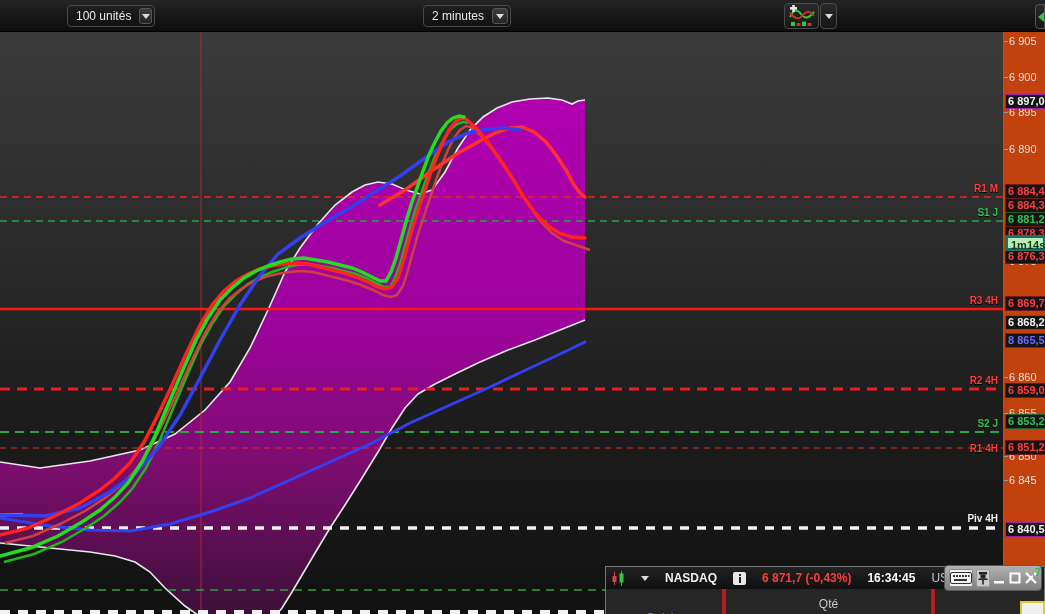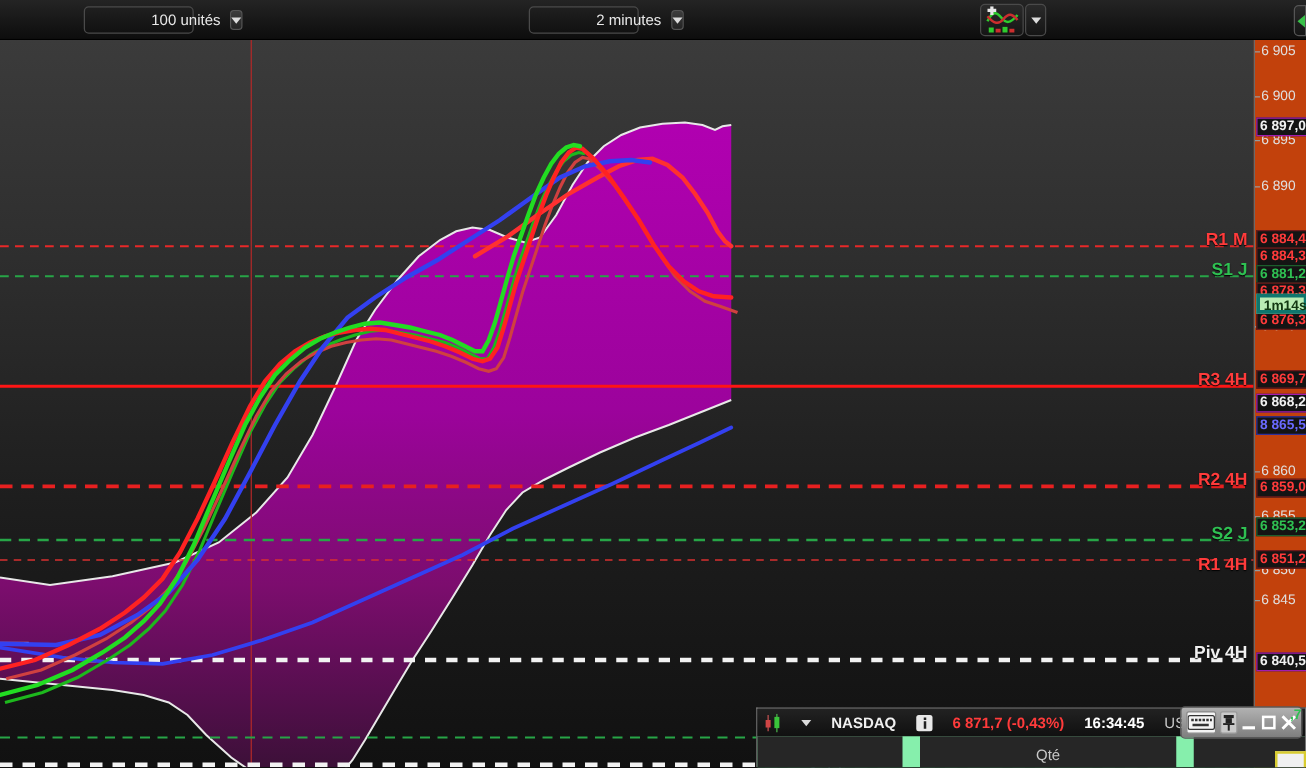--- a/index.html
+++ b/index.html
@@ -14,21 +14,21 @@
     position:absolute; left:0; top:0; width:1045px; height:32px;
     background:linear-gradient(180deg,#242424 0%,#161616 60%,#0d0d0d 100%);
     border-bottom:1px solid #000;
   }
   .dropdown {
     position:absolute; top:5px; height:22px;
     background:linear-gradient(180deg,#1f1f1f,#111);
     border:1px solid #4a4a4a; border-radius:4px;
     display:flex; align-items:center; color:#e8e8e8; cursor:default;
   }
-  .dropdown .dd-label { padding:0 8px; white-space:nowrap;margin-left:45px; }
+  .dropdown .dd-label { padding:0 8px; white-space:nowrap; }
   .dropdown .dd-btn {
     margin-left:auto; width:20px; height:16px; margin-right:2px;
     background:linear-gradient(180deg,#3d3d3d,#242424);
     border:1px solid #555; border-radius:3px;
     display:flex; align-items:center; justify-content:center;
   }
   .tri-down { width:0; height:0; border-left:4px solid transparent; border-right:4px solid transparent; border-top:5px solid #dcdcdc; }
   .tri-left { width:0; height:0; border-top:5px solid transparent; border-bottom:5px solid transparent; border-right:6px solid #39c24a; }
   .icon-btn {
     position:absolute; top:3px; height:26px;
@@ -37,21 +37,21 @@
     display:flex; align-items:center; justify-content:center;
   }
   
   .chart {
     position:absolute; left:0; top:32px; width:1003px; height:582px;
     background:linear-gradient(180deg,#3b3b3b 0%,#2e2e2e 30%,#1d1d1d 65%,#111 100%);
     overflow:hidden;
   }
   .chart svg { position:absolute; left:0; top:0; }
   .lvl-label {
-    position:absolute; font-size:14px; font-weight:bold; text-align:right; width:60px;
+    position:absolute; font-size:10px; font-weight:bold; text-align:right; width:60px;
     text-shadow:0 1px 1px #000;
   }
   .lvl-red { color:#ff3b3b; } .lvl-green { color:#2fc052; } .lvl-white { color:#f0f0f0; }
   
   .axis {
     position:absolute; left:1003px; top:32px; width:42px; height:582px;
     background:#c2410c; border-left:1px solid #6a6a6a; overflow:hidden;
     font-size:11px;
   }
   .tick { position:absolute; left:5px; width:38px; color:#e0e0e0; white-space:nowrap; }
@@ -86,21 +86,21 @@
   .info-ic:after  { content:""; position:absolute; left:5.5px; top:5px; width:2px; height:6px; background:#222; }
   .win-btns {
     position:absolute; left:338px; top:-2px; width:98px; height:26px;
     background:linear-gradient(180deg,#b2b2b2,#7e7e7e);
     border:1px solid #5a5a5a; border-radius:4px;
     display:flex; align-items:center; gap:3px; padding:0 4px; z-index:12;
   }
   .wb { width:16px; height:18px; display:flex; align-items:center; justify-content:center; border-radius:2px; }
   .wb-kbd { width:30px; background:#f4f4f4; border:1px solid #888; }
   .wb-pin { background:#c9c9c9; border:1px solid #999; }
-  .q-table { position:absolute; left:0; top:22px; width:438px; height:26px; background:#86efac; display:flex; gap:14px; }
+  .q-table { position:absolute; left:0; top:22px; width:438px; height:26px; background:#b91c1c; display:flex; gap:4px; }
   .q-col { background:#262626; height:26px; }
   .q-col.c1 { width:116px; position:relative; }
   .q-col.c2 { width:205px; text-align:center; color:#c8c8c8; padding-top:8px; }
   .q-col.c3 { flex:1; }
   .q-partial { position:absolute; left:40px; top:22px; color:#7788aa; font-size:12px; }
   .fragment-green { position:absolute; left:1032px; top:566px; color:#2fc052; font-size:11px; font-weight:bold; z-index:11; }
   .fragment-yellow { position:absolute; left:1020px; top:601px; width:25px; height:13px; z-index:11;
     background:#f0f0f0; border:2px solid #d8cc30; border-bottom:none; }
   .collapse-btn { position:absolute; left:1035px; top:4px; width:10px; height:25px;
     background:linear-gradient(180deg,#2a2a2a,#151515); border:1px solid #555; border-radius:4px 0 0 4px;

